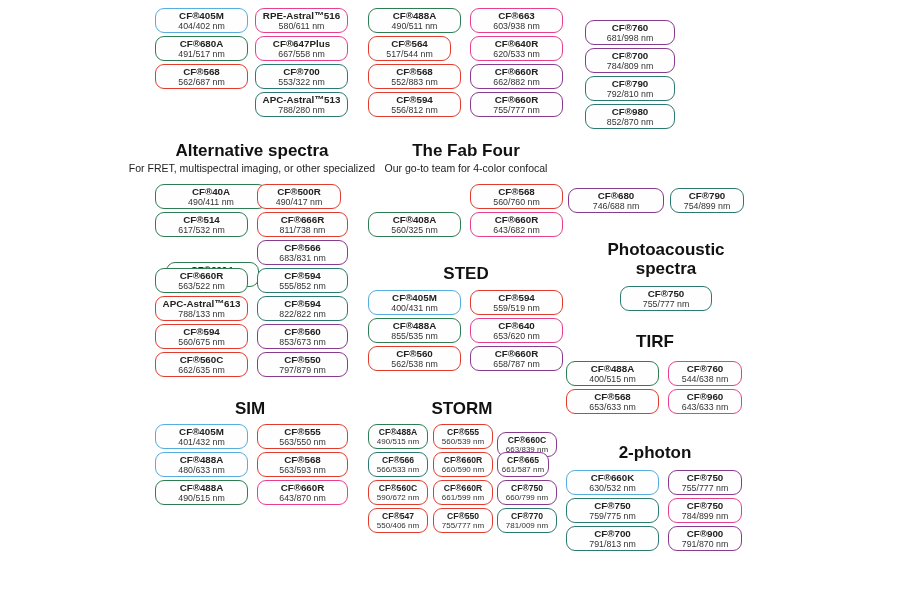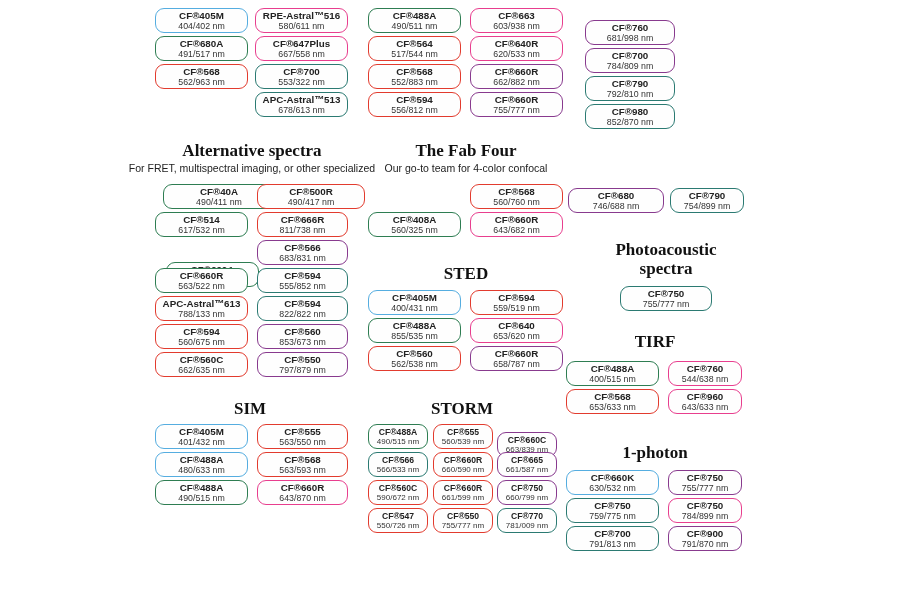--- a/index.html
+++ b/index.html
@@ -6,60 +6,60 @@
   #canvas{position:relative;width:900px;height:594px;background:#ffffff;overflow:hidden;
           font-family:"Liberation Sans", sans-serif;}
   .dye-box{position:absolute;height:25px;background:#fefefe;border:1.7px solid #888;
            border-radius:9px;display:flex;flex-direction:column;align-items:center;
            justify-content:center;line-height:1.18;box-sizing:border-box;}
   .dye-name{font-size:9.8px;font-weight:bold;color:#222;white-space:nowrap;}
   .dye-value{font-size:8.8px;color:#333;white-space:nowrap;}
   .dye-box.small .dye-name{font-size:8.6px;}
   .dye-box.small .dye-value{font-size:8px;}
   .section-title{position:absolute;text-align:center;font-weight:bold;font-size:17px;
-                 color:#111;line-height:1.12;font-family:Liberation Serif, serif;}
+                 color:#111;line-height:1.12;}
   .section-subtitle{position:absolute;text-align:center;font-size:10.5px;color:#222;}
 </style>
 </head>
 <body>
 
 <div id="canvas">
     <div class="dye-box" style="left: 155px; top: 8px; width: 93px; border-color: rgb(85, 173, 224);">
       <div class="dye-name">CF®405M</div>
       <div class="dye-value">404/402 nm</div>
     </div>
     <div class="dye-box" style="left: 155px; top: 36px; width: 93px; border-color: rgb(46, 125, 82);">
       <div class="dye-name">CF®680A</div>
       <div class="dye-value">491/517 nm</div>
     </div>
     <div class="dye-box" style="left: 155px; top: 64px; width: 93px; border-color: rgb(226, 59, 46);">
       <div class="dye-name">CF®568</div>
-      <div class="dye-value">562/963 nm</div>
+      <div class="dye-value">562/687 nm</div>
     </div>
     <div class="dye-box" style="left: 255px; top: 8px; width: 93px; border-color: rgb(232, 62, 142);">
       <div class="dye-name">RPE-Astral™516</div>
       <div class="dye-value">580/611 nm</div>
     </div>
     <div class="dye-box" style="left: 255px; top: 36px; width: 93px; border-color: rgb(232, 62, 142);">
       <div class="dye-name">CF®647Plus</div>
       <div class="dye-value">667/558 nm</div>
     </div>
     <div class="dye-box" style="left: 255px; top: 64px; width: 93px; border-color: rgb(43, 122, 114);">
       <div class="dye-name">CF®700</div>
       <div class="dye-value">553/322 nm</div>
     </div>
     <div class="dye-box" style="left: 255px; top: 92px; width: 93px; border-color: rgb(43, 122, 114);">
       <div class="dye-name">APC-Astral™513</div>
-      <div class="dye-value">678/613 nm</div>
+      <div class="dye-value">788/280 nm</div>
     </div>
     <div class="dye-box" style="left: 368px; top: 8px; width: 93px; border-color: rgb(46, 125, 82);">
       <div class="dye-name">CF®488A</div>
       <div class="dye-value">490/511 nm</div>
     </div>
-    <div class="dye-box" style="left: 368px; top: 36px; width: 93px; border-color: rgb(226, 59, 46);">
+    <div class="dye-box" style="left: 368px; top: 36px; width: 83px; border-color: rgb(226, 59, 46);">
       <div class="dye-name">CF®564</div>
       <div class="dye-value">517/544 nm</div>
     </div>
     <div class="dye-box" style="left: 368px; top: 64px; width: 93px; border-color: rgb(226, 59, 46);">
       <div class="dye-name">CF®568</div>
       <div class="dye-value">552/883 nm</div>
     </div>
     <div class="dye-box" style="left: 368px; top: 92px; width: 93px; border-color: rgb(226, 59, 46);">
       <div class="dye-name">CF®594</div>
       <div class="dye-value">556/812 nm</div>
@@ -91,25 +91,25 @@
     <div class="dye-box" style="left: 585px; top: 76px; width: 90px; border-color: rgb(43, 122, 114);">
       <div class="dye-name">CF®790</div>
       <div class="dye-value">792/810 nm</div>
     </div>
     <div class="dye-box" style="left: 585px; top: 104px; width: 90px; border-color: rgb(43, 122, 114);">
       <div class="dye-name">CF®980</div>
       <div class="dye-value">852/870 nm</div>
     </div>
     <div class="section-title" style="left: 107px; top: 141px; width: 290px;">Alternative spectra</div>
     <div class="section-subtitle" style="left: 107px; top: 162px; width: 290px;">For FRET, multispectral imaging, or other specialized</div>
-    <div class="dye-box" style="left: 155px; top: 184px; width: 112px; border-color: rgb(46, 125, 82); margin-left: 8px;">
+    <div class="dye-box" style="left: 155px; top: 184px; width: 112px; border-color: rgb(46, 125, 82);">
       <div class="dye-name">CF®40A</div>
       <div class="dye-value">490/411 nm</div>
     </div>
-    <div class="dye-box" style="left: 257px; top: 184px; width: 108px; border-color: rgb(226, 59, 46);">
+    <div class="dye-box" style="left: 257px; top: 184px; width: 84px; border-color: rgb(226, 59, 46);">
       <div class="dye-name">CF®500R</div>
       <div class="dye-value">490/417 nm</div>
     </div>
     <div class="dye-box" style="left: 155px; top: 212px; width: 93px; border-color: rgb(46, 125, 82);">
       <div class="dye-name">CF®514</div>
       <div class="dye-value">617/532 nm</div>
     </div>
     <div class="dye-box" style="left: 257px; top: 212px; width: 91px; border-color: rgb(226, 59, 46);">
       <div class="dye-name">CF®666R</div>
       <div class="dye-value">811/738 nm</div>
@@ -262,49 +262,49 @@
       <div class="dye-value">663/839 nm</div>
     </div>
     <div class="dye-box small" style="left: 368px; top: 452px; width: 60px; border-color: rgb(43, 122, 114);">
       <div class="dye-name">CF®566</div>
       <div class="dye-value">566/533 nm</div>
     </div>
     <div class="dye-box small" style="left: 433px; top: 452px; width: 60px; border-color: rgb(226, 59, 46);">
       <div class="dye-name">CF®660R</div>
       <div class="dye-value">660/590 nm</div>
     </div>
-    <div class="dye-box small" style="left: 497px; top: 452px; width: 60px; border-color: rgb(136, 58, 142);">
+    <div class="dye-box small" style="left: 497px; top: 452px; width: 52px; border-color: rgb(136, 58, 142);">
       <div class="dye-name">CF®665</div>
       <div class="dye-value">661/587 nm</div>
     </div>
     <div class="dye-box small" style="left: 368px; top: 480px; width: 60px; border-color: rgb(226, 59, 46);">
       <div class="dye-name">CF®560C</div>
       <div class="dye-value">590/672 nm</div>
     </div>
     <div class="dye-box small" style="left: 433px; top: 480px; width: 60px; border-color: rgb(226, 59, 46);">
       <div class="dye-name">CF®660R</div>
       <div class="dye-value">661/599 nm</div>
     </div>
     <div class="dye-box small" style="left: 497px; top: 480px; width: 60px; border-color: rgb(136, 58, 142);">
       <div class="dye-name">CF®750</div>
       <div class="dye-value">660/799 nm</div>
     </div>
     <div class="dye-box small" style="left: 368px; top: 508px; width: 60px; border-color: rgb(226, 59, 46);">
       <div class="dye-name">CF®547</div>
-      <div class="dye-value">550/726 nm</div>
+      <div class="dye-value">550/406 nm</div>
     </div>
     <div class="dye-box small" style="left: 433px; top: 508px; width: 60px; border-color: rgb(226, 59, 46);">
       <div class="dye-name">CF®550</div>
       <div class="dye-value">755/777 nm</div>
     </div>
     <div class="dye-box small" style="left: 497px; top: 508px; width: 60px; border-color: rgb(43, 122, 114);">
       <div class="dye-name">CF®770</div>
       <div class="dye-value">781/009 nm</div>
     </div>
-    <div class="section-title" style="left: 555px; top: 443px; width: 200px;">1-photon</div>
+    <div class="section-title" style="left: 555px; top: 443px; width: 200px;">2-photon</div>
     <div class="dye-box" style="left: 566px; top: 470px; width: 93px; border-color: rgb(85, 173, 224);">
       <div class="dye-name">CF®660K</div>
       <div class="dye-value">630/532 nm</div>
     </div>
     <div class="dye-box" style="left: 668px; top: 470px; width: 74px; border-color: rgb(136, 58, 142);">
       <div class="dye-name">CF®750</div>
       <div class="dye-value">755/777 nm</div>
     </div>
     <div class="dye-box" style="left: 566px; top: 498px; width: 93px; border-color: rgb(43, 122, 114);">
       <div class="dye-name">CF®750</div>

